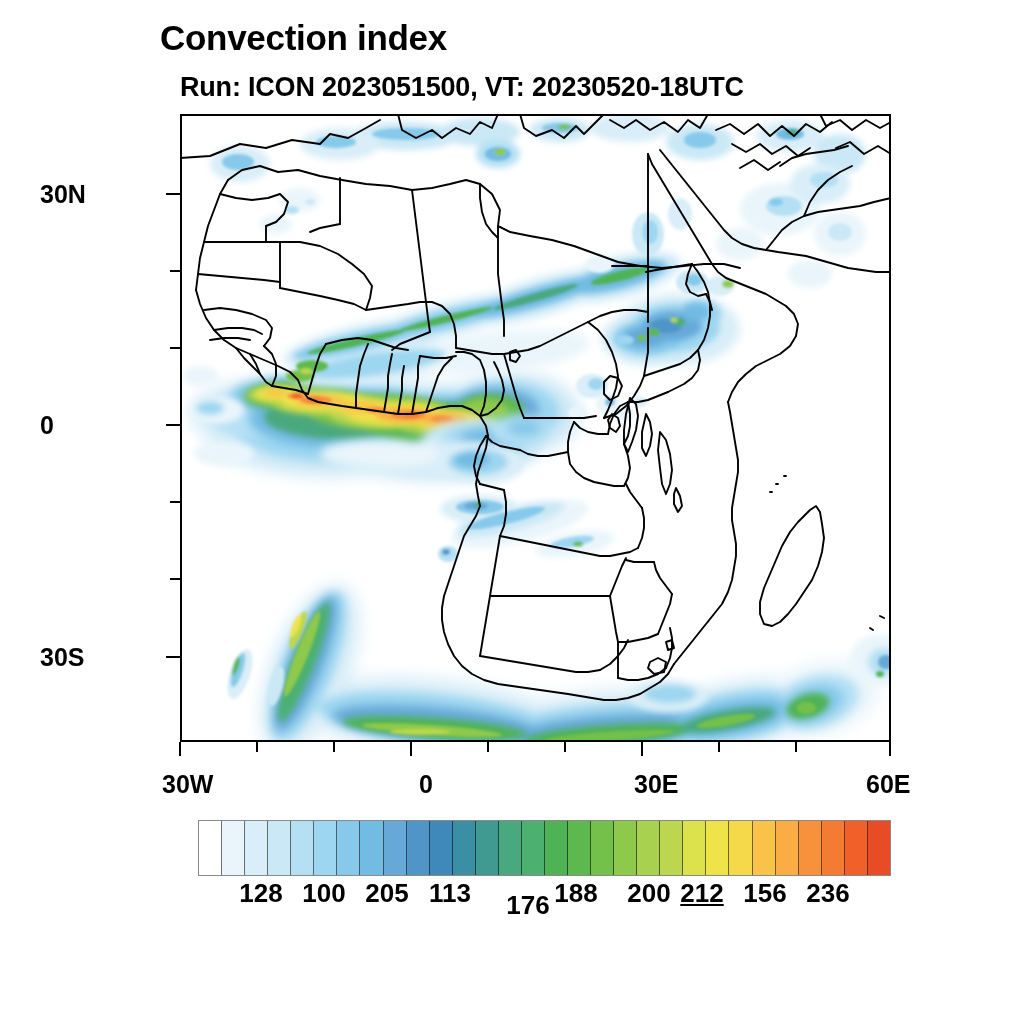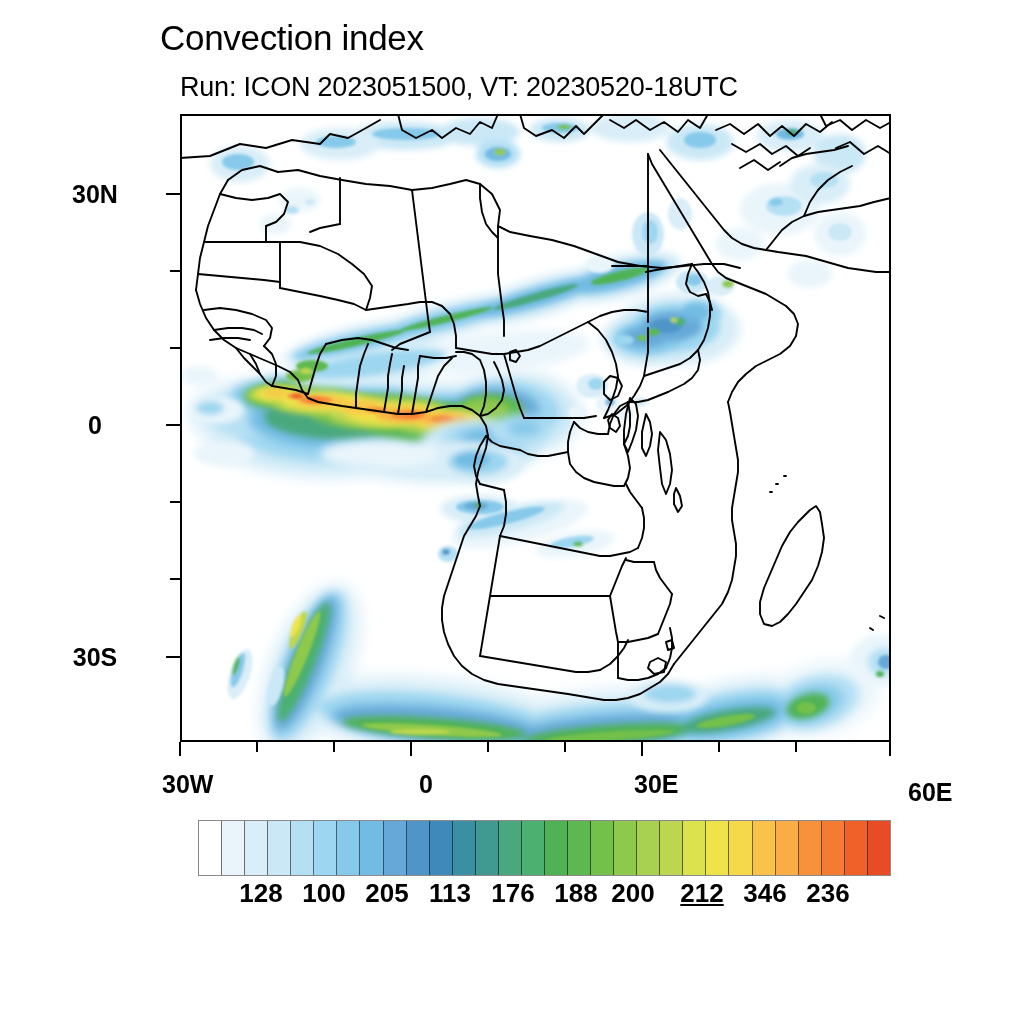--- a/index.html
+++ b/index.html
@@ -1,31 +1,31 @@
 <!DOCTYPE html>
 <html><head>
 <meta charset="utf-8">
 <title>Convection index</title>
 <style>
   html,body{margin:0;padding:0;background:#ffffff;}
   body{width:1024px;height:1024px;overflow:hidden;
        font-family:"Liberation Sans",sans-serif;color:#000;}
   #page{position:relative;width:1024px;height:1024px;}
 
-  .title{position:absolute;font-weight:normal;white-space:nowrap;}
+  .title{position:absolute;font-weight:bold;white-space:nowrap;}
   #main-title{left:160px;top:18px;font-size:35px;letter-spacing:-0.3px;}
   #sub-title{left:180px;top:72px;font-size:27px;letter-spacing:-0.2px;}
 
   #map-wrap{position:absolute;left:180px;top:114px;width:711px;height:628px;}
   #map-svg{display:block;width:711px;height:628px;background:#fff;}
   #map-frame{position:absolute;left:0;top:0;width:711px;height:628px;
              border:2px solid #000;box-sizing:border-box;pointer-events:none;}
 
   .axis-label{position:absolute;font-size:25px;font-weight:bold;white-space:nowrap;}
-  .ylab{text-align:center;}
+  .ylab{text-align:left;}
   .tick{position:absolute;background:#000;}
 
   #cbar-wrap{position:absolute;left:198px;top:820px;width:693px;height:56px;}
   #cbar{display:flex;width:693px;height:56px;border:1px solid #8a8a8a;box-sizing:border-box;}
   #cbar .cell{flex:1 1 0;height:100%;border-right:1px solid rgba(0,0,0,.55);box-sizing:border-box;}
   #cbar .cell:last-child{border-right:none;}
   #cbar-labels{position:absolute;left:0;top:58px;width:693px;height:40px;}
   .cbl{position:absolute;top:0;font-size:26px;font-weight:bold;
        transform:translateX(-50%);white-space:nowrap;}
 </style>
@@ -558,21 +558,21 @@
     <div class="tick" style="left:889px;top:742px;width:2px;height:14px;"></div>
   </div>
 
   <div class="axis-label ylab" style="left:40px;top:180px;width:110px;">30N</div>
   <div class="axis-label ylab" style="left:40px;top:411px;width:110px;">0</div>
   <div class="axis-label ylab" style="left:40px;top:643px;width:110px;">30S</div>
 
   <div class="axis-label" style="left:162px;top:770px;">30W</div>
   <div class="axis-label" style="left:419px;top:770px;">0</div>
   <div class="axis-label" style="left:634px;top:770px;">30E</div>
-  <div class="axis-label" style="left:908px;top:770px;margin-top:8px;">60E</div>
+  <div class="axis-label" style="left:866px;top:770px;">60E</div>
 
   <div id="cbar-wrap">
     <div id="cbar">
         <div class="cell" style="background: rgb(255, 255, 255);"></div>
         <div class="cell" style="background: rgb(233, 245, 251);"></div>
         <div class="cell" style="background: rgb(217, 238, 248);"></div>
         <div class="cell" style="background: rgb(203, 232, 246);"></div>
         <div class="cell" style="background: rgb(181, 224, 244);"></div>
         <div class="cell" style="background: rgb(157, 214, 240);"></div>
         <div class="cell" style="background: rgb(134, 201, 234);"></div>
@@ -598,22 +598,22 @@
         <div class="cell" style="background: rgb(247, 145, 59);"></div>
         <div class="cell" style="background: rgb(244, 123, 49);"></div>
         <div class="cell" style="background: rgb(240, 97, 41);"></div>
         <div class="cell" style="background: rgb(232, 76, 38);"></div>
       </div>
     <div id="cbar-labels">
         <div class="cbl" style="left: 63px;">128</div>
         <div class="cbl" style="left: 126px;">100</div>
         <div class="cbl" style="left: 189px;">205</div>
         <div class="cbl" style="left: 252px;">113</div>
-        <div class="cbl" style="left: 315px;">176</div>
+        <div class="cbl" style="left: 330px; margin-top: 12px;">176</div>
         <div class="cbl" style="left: 378px;">188</div>
-        <div class="cbl" style="left: 435px;">200</div>
+        <div class="cbl" style="left: 451px;">200</div>
         <div class="cbl" style="left: 504px; text-decoration: underline;">212</div>
-        <div class="cbl" style="left: 567px;">346</div>
+        <div class="cbl" style="left: 567px;">156</div>
         <div class="cbl" style="left: 630px; text-align: right;">236</div>
       </div>
   </div>
 
 </div>
 
 </body></html>

